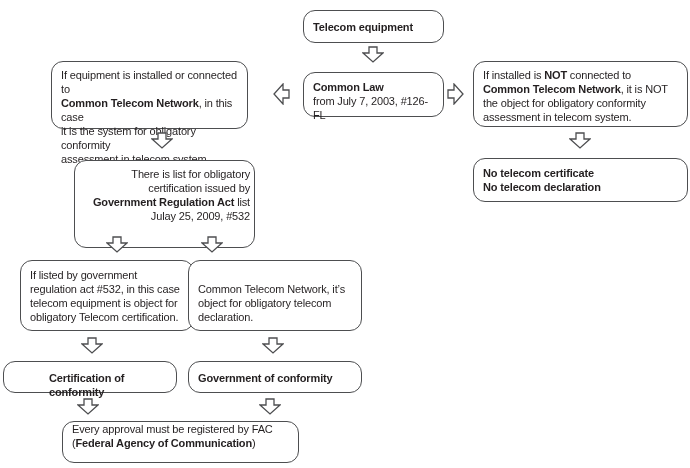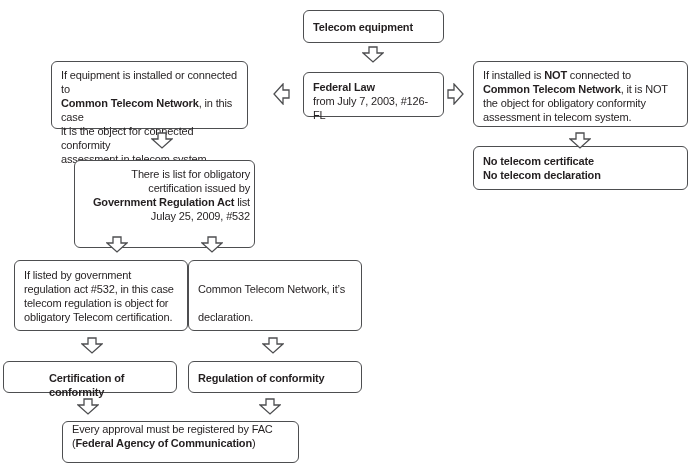--- a/index.html
+++ b/index.html
@@ -1,32 +1,32 @@
 <!DOCTYPE html>
 <html style="--border: #4d4e50; --text: #231f20;"><head>
 <meta charset="utf-8">
 <style>
   html,body{margin:0;padding:0;background:#fff;}
   body{width:690px;height:468px;font-family:"Liberation Sans",sans-serif;}
   .canvas{position:relative;width:690px;height:468px;background:#fff;
           color:var(--text,#231f20);font-size:11px;line-height:14px;letter-spacing:-0.15px;}
   .node{position:absolute;background:#fff;border:1.4px solid var(--border,#4d4e50);
-        border-radius:6px;box-sizing:border-box;padding:6px 4px 4px 9px;}
+        border-radius:12px;box-sizing:border-box;padding:6px 4px 4px 9px;}
   .node b{font-weight:bold;}
   .arrow{position:absolute;}
   .arrow svg{display:block;}
   .arrow polygon{fill:#fff;stroke:var(--border,#4d4e50);stroke-width:1.3;stroke-linejoin:miter;}
   
   .n0{left:303px;top:10px;width:141px;height:33px;padding-top:9px;}
   .n1{left:303px;top:72px;width:141px;height:45px;padding-top:7px;}
   .n2{left:51px;top:61px;width:197px;height:68px;}
   .n3{left:473px;top:61px;width:215px;height:66px;}
   .n4{left:74px;top:160px;width:181px;height:88px;text-align:right;}
-  .n5{left:473px;top:146px;width:215px;height:44px;padding-top:7px;}
-  .n6{left:14px;top:260px;width:174px;height:71px;padding-top:7px;}
+  .n5{left:473px;top:158px;width:215px;height:44px;padding-top:7px;}
+  .n6{left:20px;top:260px;width:174px;height:71px;padding-top:7px;}
   .n7{left:188px;top:260px;width:174px;height:71px;padding-top:7px;}
   .n8{left:3px;top:361px;width:174px;height:32px;padding-top:9px;padding-left:45px;}
   .n9{left:188px;top:361px;width:174px;height:32px;padding-top:9px;}
   .n10{left:62px;top:421px;width:237px;height:42px;padding-top:0;}
   
   .a1{left:362px;top:46px;}
   .a2{left:273px;top:83px;}
   .a3{left:447px;top:83px;}
   .a4{left:151px;top:132px;}
   .a5{left:569px;top:132px;}
@@ -36,29 +36,29 @@
   .a9{left:262px;top:337px;}
   .a10{left:77px;top:398px;}
   .a11{left:259px;top:398px;}
 </style>
 </head>
 <body>
 
 <div class="canvas">
 
   <div class="node n0"><b>Telecom equipment</b></div>
-  <div class="node n1"><b>Federal Law</b><br><span>from July 7, 2003, #126-FL</span></div>
-  <div class="node n2"><span>If equipment is installed or connected to</span><br><b>Common Telecom Network</b><span>, in this case</span><br><span>it is the object for connected conformity</span><br><span>assessment in telecom system.</span></div>
+  <div class="node n1"><b>Common Law</b><br><span>from July 7, 2003, #126-FL</span></div>
+  <div class="node n2"><span>If equipment is installed or connected to</span><br><b>Common Telecom Network</b><span>, in this case</span><br><span>it is the system for obligatory conformity</span><br><span>assessment in telecom system.</span></div>
   <div class="node n3"><span>If installed is </span><b>NOT</b><span> connected to</span><br><b>Common Telecom Network</b><span>, it is NOT</span><br><span>the object for obligatory conformity</span><br><span>assessment in telecom system.</span></div>
   <div class="node n4"><span>There is list for obligatory</span><br><span>certification issued by</span><br><b>Government Regulation Act</b><span> list</span><br><span>Julay 25, 2009, #532</span></div>
   <div class="node n5"><b>No telecom certificate</b><br><b>No telecom declaration</b></div>
-  <div class="node n6"><span>If listed by government</span><br><span>regulation act #532, in this case</span><br><span>telecom regulation is object for</span><br><span>obligatory Telecom certification.</span></div>
-  <div class="node n7"><br><span>Common Telecom Network, it’s</span><br><br><span>declaration.</span></div>
+  <div class="node n6"><span>If listed by government</span><br><span>regulation act #532, in this case</span><br><span>telecom equipment is object for</span><br><span>obligatory Telecom certification.</span></div>
+  <div class="node n7"><br><span>Common Telecom Network, it’s</span><br><span>object for obligatory telecom</span><br><span>declaration.</span></div>
   <div class="node n8"><b>Certification of conformity</b></div>
-  <div class="node n9"><b>Regulation of conformity</b></div>
+  <div class="node n9"><b>Government of conformity</b></div>
   <div class="node n10"><span>Every approval must be registered by FAC</span><br><span>(</span><b>Federal Agency of Communication</b><span>)</span></div>
 
   <div class="arrow a1">
       <svg width="22" height="17" viewBox="0 0 22 17">
         <polygon points="7,1 15,1 15,7 21,7 11,16 1,7 7,7"></polygon>
       </svg>
     </div>
   <div class="arrow a2">
       <svg width="17" height="22" viewBox="0 0 17 22">
         <polygon points="16,7 10,7 10,1 1,11 10,21 10,15 16,15"></polygon>

